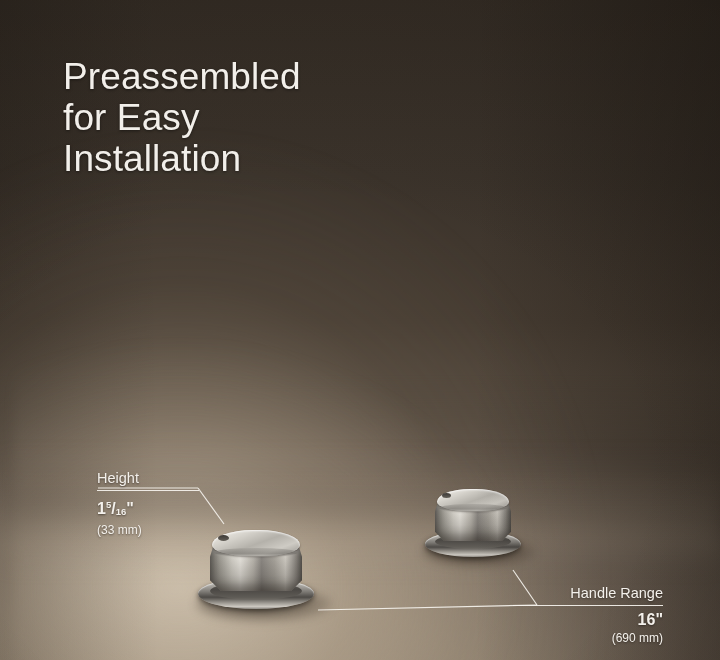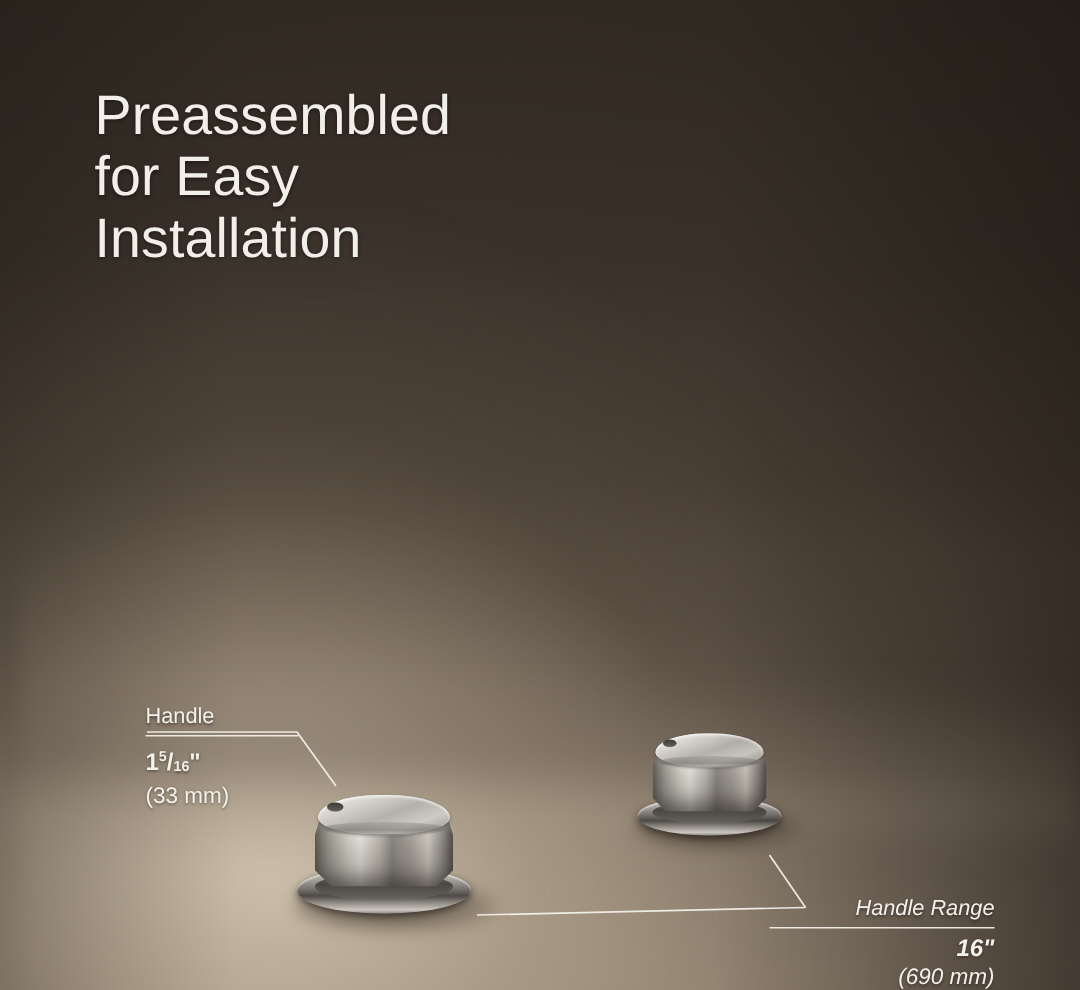--- a/index.html
+++ b/index.html
@@ -106,21 +106,21 @@
   }
 
   
   .callout{position:absolute;color:#f4f1ec;text-shadow:0 1px 2px rgba(30,24,18,.55);}
   .callout .title{font-size:14.5px;font-weight:400;line-height:17px;}
   .callout .rule{height:1px;background:rgba(246,243,238,.92);margin:3px 0 4px;}
   .callout .value{font-size:16px;font-weight:700;line-height:19px;}
   .callout .value .frac{font-weight:700;}
   .callout .value sup{font-size:9.5px;font-weight:700;vertical-align:6px;}
   .callout .value sub{font-size:9.5px;font-weight:700;vertical-align:-1px;text-align:center;}
-  .callout .metric{font-size:15px;font-weight:400;line-height:19px;}
+  .callout .metric{font-size:12px;font-weight:400;line-height:19px;}
   .callout.right{text-align:right;}
 
   .leader{position:absolute;pointer-events:none;}
   .leader line{stroke:#f3f0ea;stroke-width:1.15;opacity:.95;}
 </style>
 </head>
 <body>
 
 <div class="stage">
 
@@ -157,30 +157,30 @@
 
   <div class="headline">Preassembled
 for Easy
 Installation</div>
 
   <svg class="leader" width="150" height="60" style="left:96px;top:482px;">
     <line x1="2" y1="6" x2="102" y2="6"></line>
     <line x1="102" y1="6" x2="128" y2="42"></line>
   </svg>
   <div class="callout" style="left:97px;top:470px;width:102px;">
-    <div class="title">Handle</div>
+    <div class="title">Height</div>
     <div class="rule"></div>
     <div class="value"><span>1</span><span class="frac"><sup>5</sup>/<sub>16</sub></span><span>"</span></div>
     <div class="metric">(33 mm)</div>
   </div>
 
   <svg class="leader" width="230" height="50" style="left:315px;top:568px;">
     <line x1="3" y1="42" x2="222" y2="37"></line>
     <line x1="222" y1="37" x2="198" y2="2"></line>
   </svg>
-  <div class="callout right" style="left:513px;top:598px;width:150px;font-style:italic;">
+  <div class="callout right" style="left:513px;top:585px;width:150px;">
     <div class="title">Handle Range</div>
     <div class="rule"></div>
     <div class="value">16"</div>
     <div class="metric">(690 mm)</div>
   </div>
 
 </div>
 
 </body></html>

